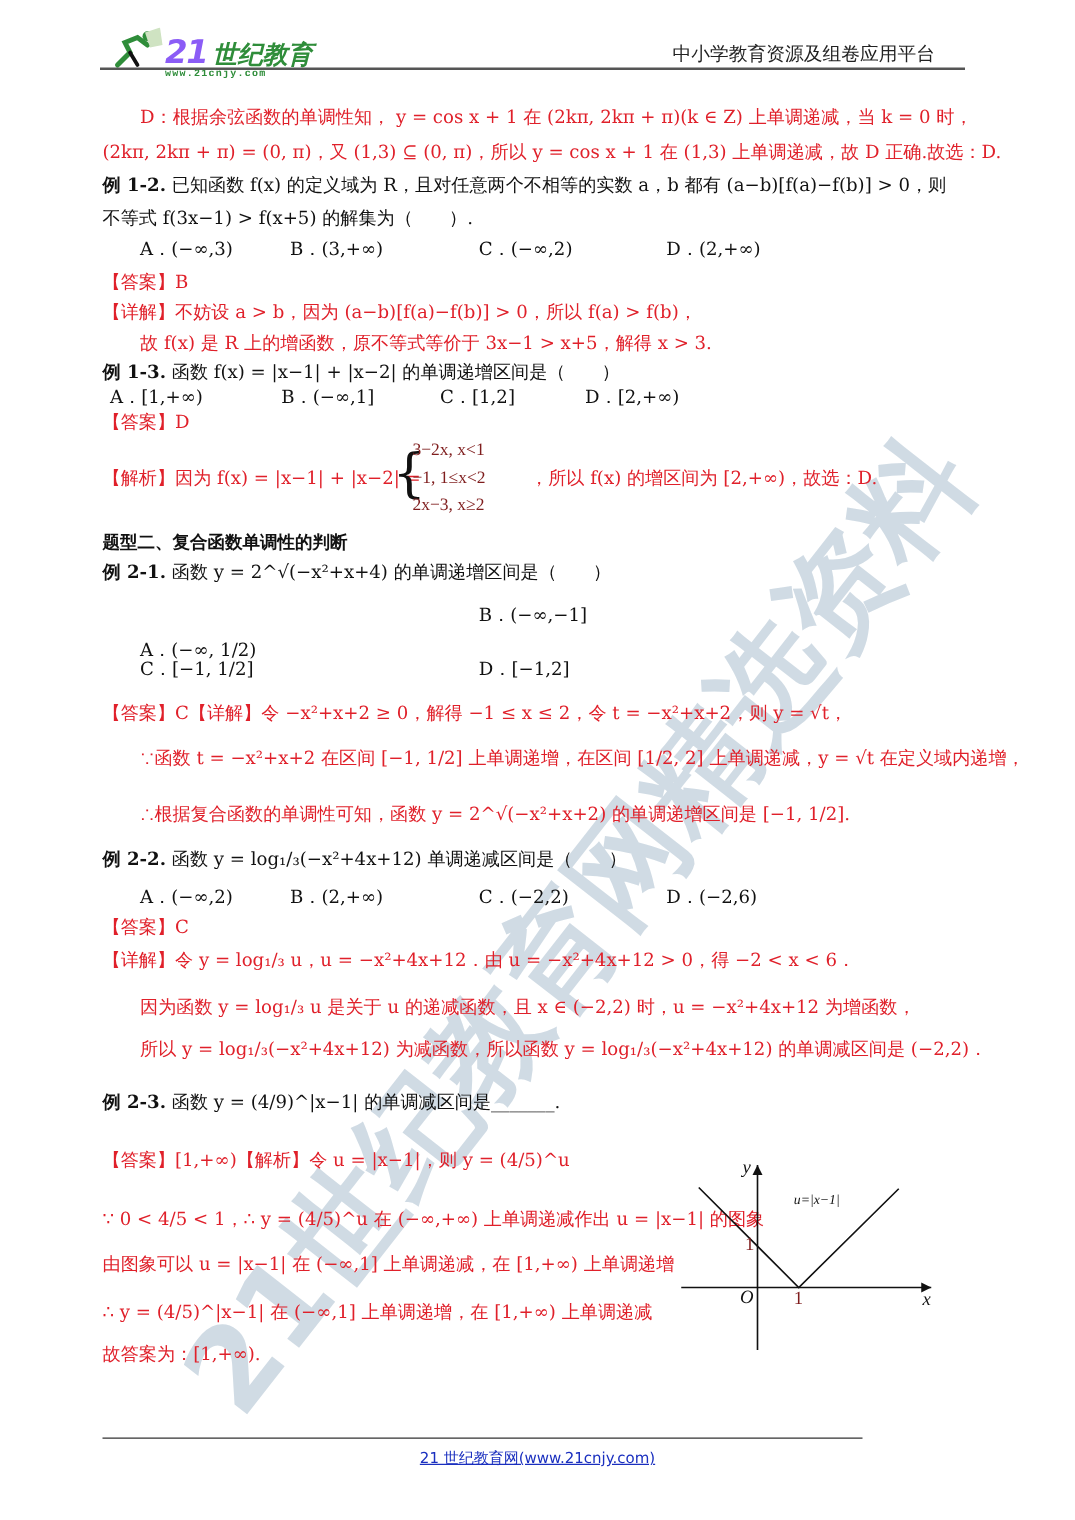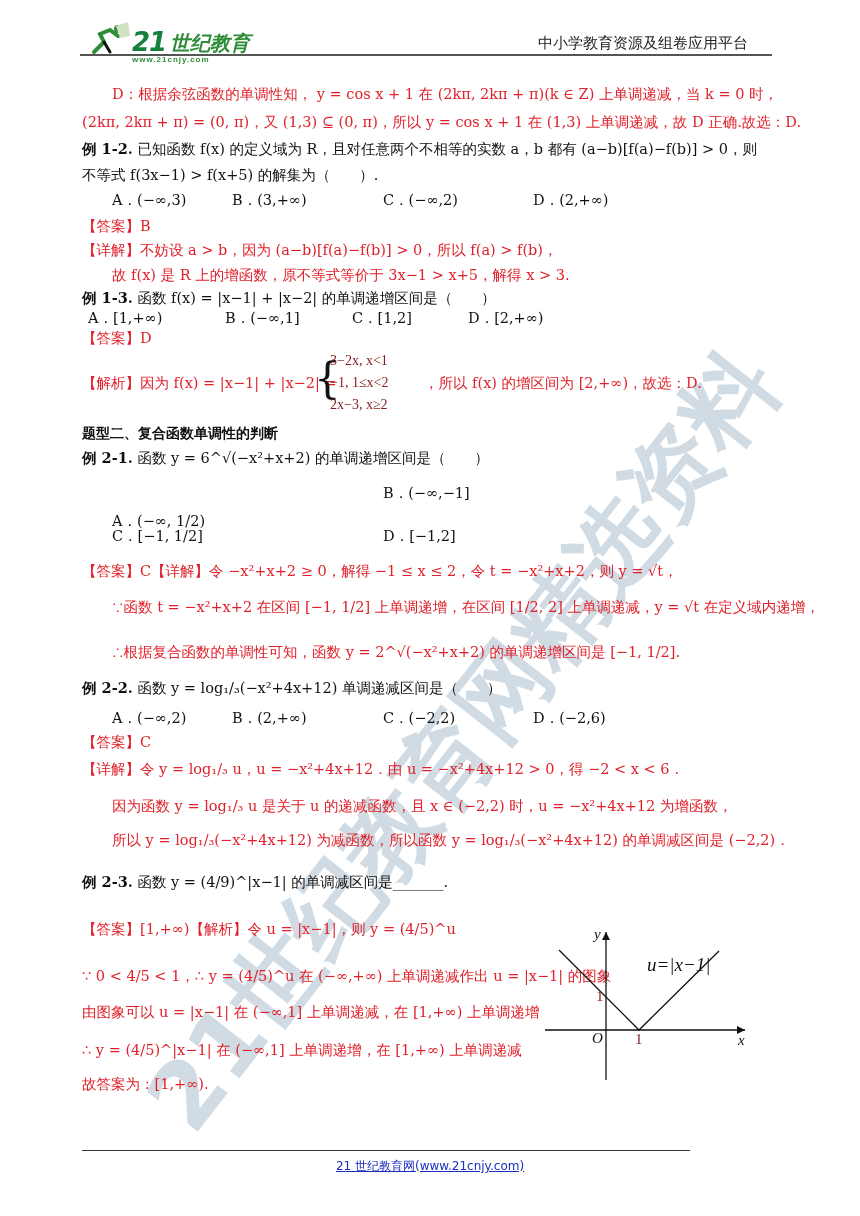--- a/index.html
+++ b/index.html
@@ -6,23 +6,23 @@
   body{width:860px;height:1216px;position:relative;overflow:hidden;font-family:"DejaVu Serif","Liberation Serif",serif;color:#111;}
   .abs{position:absolute;}
   .red{color:#e0202a;}
   .bold{font-weight:bold;}
   .line{position:absolute;left:82px;font-size:14.5px;line-height:20px;white-space:nowrap;}
   .ind{left:112px;}
   .math{font-family:"Liberation Serif","DejaVu Serif",serif;font-style:italic;color:#111;}
   .mathn{font-family:"Liberation Serif","DejaVu Serif",serif;color:#7f1d1d;}
   .hdr-line{position:absolute;left:80px;width:692px;top:54px;height:2px;background:#555;}
   .ftr-line{position:absolute;left:82px;width:608px;top:1150px;height:1px;background:#333;}
-  .logo-num{position:absolute;left:132px;top:27px;font-family:"DejaVu Sans",sans-serif;font-weight:bold;font-style:italic;font-size:26px;color:#15803d;letter-spacing:-1px;}
+  .logo-num{position:absolute;left:132px;top:27px;font-family:"DejaVu Sans",sans-serif;font-weight:bold;font-style:italic;font-size:26px;color:#8b5cf6;letter-spacing:-1px;}
   .logo-cn{position:absolute;left:170px;top:30px;font-family:"DejaVu Sans",sans-serif;font-weight:bold;font-size:20px;color:#2f8d3a;font-style:italic;}
-  .logo-url{position:absolute;left:132px;top:55px;font-family:Liberation Sans, sans-serif;font-weight:bold;font-size:8px;color:#2f8d3a;letter-spacing:1px;}
+  .logo-url{position:absolute;left:132px;top:55px;font-family:Liberation Mono, monospace;font-weight:bold;font-size:8px;color:#2f8d3a;letter-spacing:1px;}
   .hdr-right{position:absolute;left:528px;top:34px;font-size:15px;color:#222;font-family:"DejaVu Sans",sans-serif;margin-left:10px;}
   .footer-link{position:absolute;left:0;width:860px;text-align:center;top:1158px;font-size:12px;color:#1a2fbf;text-decoration:underline;font-family:"DejaVu Sans",sans-serif;}
   .opt{position:absolute;font-size:14.5px;line-height:20px;white-space:nowrap;}
   .watermark{position:absolute;font-family:"DejaVu Sans",sans-serif;color:rgba(150,175,195,0.45);font-size:92px;font-weight:bold;transform-origin:left top;white-space:nowrap;pointer-events:none;}
   .section-title{position:absolute;left:82px;font-family:"DejaVu Sans",sans-serif;font-weight:bold;font-size:14px;}
 </style>
 </head>
 <body>
 
 <div>
@@ -72,21 +72,21 @@
   <div>3−2x, x&lt;1</div>
   <div>−1, 1≤x&lt;2</div>
   <div>2x−3, x≥2</div>
 </div>
 <div class="line red" style="left:424px;top:373px">，所以 f(x) 的增区间为 [2,+∞)，故选：D.</div>
 
 <div class="section-title" style="top:425px">题型二、复合函数单调性的判断</div>
 
 <div class="line" style="top:448px">
   <span class="bold">例 2-1.</span>
-  <span>函数 y = 6^√(−x²+x+2) 的单调递增区间是（　　）</span>
+  <span>函数 y = 2^√(−x²+x+4) 的单调递增区间是（　　）</span>
 </div>
 <div class="opt" style="left:112px;top:511px">A．(−∞, 1/2)</div>
 <div class="opt" style="left:383px;top:483px">B．(−∞,−1]</div>
 <div class="opt" style="left:112px;top:526px">C．[−1, 1/2]</div>
 <div class="opt" style="left:383px;top:526px">D．[−1,2]</div>
 <div class="line red" style="top:561px">【答案】C【详解】令 −x²+x+2 ≥ 0，解得 −1 ≤ x ≤ 2，令 t = −x²+x+2，则 y = √t，</div>
 <div class="line red ind" style="top:597px">∵函数 t = −x²+x+2 在区间 [−1, 1/2] 上单调递增，在区间 [1/2, 2] 上单调递减，y = √t 在定义域内递增，</div>
 <div class="line red ind" style="top:642px">∴根据复合函数的单调性可知，函数 y = 2^√(−x²+x+2) 的单调递增区间是 [−1, 1/2].</div>
 
 <div class="line" style="top:678px">
@@ -118,17 +118,17 @@
     <polygon points="205,110 197,106 197,114" fill="#111"></polygon>
     <line x1="66" y1="160" x2="66" y2="12" stroke="#111" stroke-width="1.3"></line>
     <polygon points="66,12 62,20 70,20" fill="#111"></polygon>
     <polyline points="19,30 99,110 179,31" fill="none" stroke="#111" stroke-width="1.3"></polyline>
   </svg>
   <div class="abs math" style="left:54px;top:6px;font-size:15px;">y</div>
   <div class="abs math" style="left:198px;top:112px;font-size:15px;">x</div>
   <div class="abs math" style="left:52px;top:110px;font-size:15px;">O</div>
   <div class="abs mathn" style="left:56px;top:68px;font-size:15px;">1</div>
   <div class="abs mathn" style="left:95px;top:111px;font-size:15px;">1</div>
-  <div class="abs math" style="left:95px;top:34px;font-size:19px;margin-left:12px;">u=|x−1|</div>
+  <div class="abs math" style="left:95px;top:34px;font-size:11px;">u=|x−1|</div>
 </div>
 
 <div class="ftr-line"></div>
 <div class="footer-link">21 世纪教育网(www.21cnjy.com)</div>
 
 </body></html>

